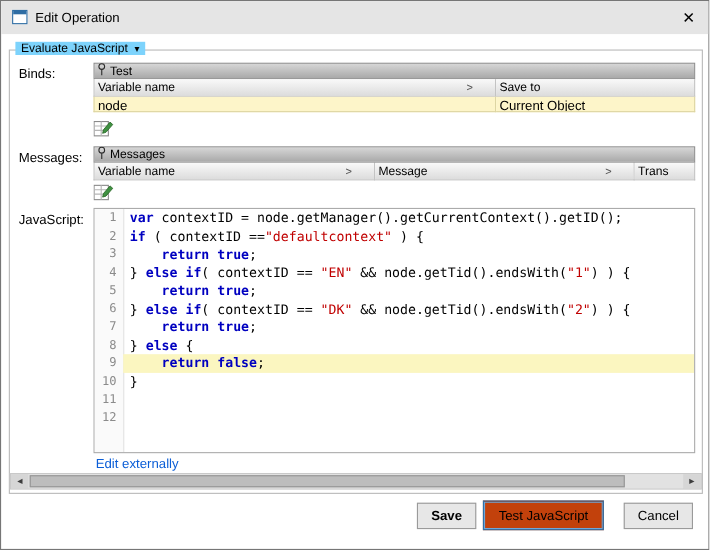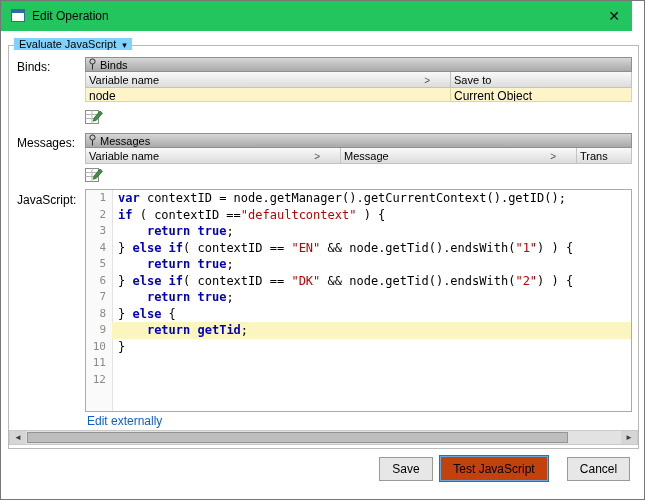--- a/index.html
+++ b/index.html
@@ -3,21 +3,21 @@
 <meta charset="utf-8">
 <style>
   * { margin:0; padding:0; box-sizing:border-box; }
   html,body { background:#ffffff; }
   body { font-family:"Liberation Sans", sans-serif; color:#000; }
 
   .dialog { position:relative; width:645px; height:500px; background:#fff;
             border:1px solid #767676; overflow:hidden; font-size:12px; }
 
   
-  .titlebar { position:absolute; left:0; top:0; right:12px; height:30px; background:#22c55e; }
+  .titlebar { position:absolute; left:0; top:0; right:0; height:30px; background:#e5e5e5; }
   .app-icon { position:absolute; left:10px; top:8px; width:14px; height:13px;
               border:1px solid #2e6da4; background:#fff; }
   .app-icon::before { content:""; position:absolute; left:0; top:0; right:0; height:3px; background:#2e6da4; }
   .win-title { position:absolute; left:31px; top:8px; font-size:12px; }
   .close-btn { position:absolute; right:12px; top:6px; font-size:14px; color:#000; cursor:pointer; line-height:18px; }
 
   
   .groupbox { position:absolute; left:7px; top:44px; width:631px; height:404px;
               border:1px solid #b9b9b9; background:#fff; }
   .group-label { position:absolute; left:13px; top:37px; background:#7dd3fc; padding:0 5px;
@@ -75,21 +75,21 @@
              background:#e2e2e2; border:1px solid #c9c9c9; display:flex; }
   .hscroll .arr { width:16px; text-align:center; font-size:8px; line-height:13px;
                   color:#3d3d3d; background:#d6d6d6; cursor:pointer; }
   .hscroll .track { flex:1; position:relative; background:#e2e2e2; }
   .hscroll .thumb { position:absolute; left:1px; top:1px; bottom:1px; width:91%;
                     background:#bdbdbd; border:1px solid #949494; cursor:grab; }
 
   
   .btn { position:absolute; height:24px; background:#e7e7e7; border:1px solid #9a9a9a;
          font-family:"Liberation Sans", sans-serif; font-size:12px; cursor:pointer; }
-  .btn-save { left:378px; top:456px; width:54px; }
+  .btn-save { left:378px; top:456px; width:54px;font-weight:bold; }
   .btn-test { left:438px; top:454px; width:110px; height:27px;
               border:1px solid #2f6fa7; box-shadow:inset 0 0 0 1px #6ea6d8; background:#c2410c; }
   .btn-cancel { left:566px; top:456px; width:63px; }
 </style>
 </head>
 <body>
 
 <div class="dialog">
 
   <div class="titlebar">
@@ -107,21 +107,21 @@
   <div class="field-label lbl-binds">Binds:</div>
 
   <div class="ptable binds-table">
     <div class="table-title">
       <span>
         <svg width="9" height="12" viewBox="0 0 9 12">
             <circle cx="4.5" cy="3.5" r="2.6" fill="none" stroke="#2b2b2b"></circle>
             <line x1="4.5" y1="6.2" x2="4.5" y2="11.5" stroke="#2b2b2b"></line>
           </svg>
       </span>
-      <span>Binds</span>
+      <span>Test</span>
     </div>
     <div class="cols">
       <div class="col b-col1">
         <span>Variable name</span>
         <span class="chev">&gt;</span>
       </div>
       <div class="col b-col2">
         <span>Save to</span>
       </div>
     </div>
@@ -209,21 +209,21 @@
         <div class="code-line">
           <span class="ln">7</span>
           <span class="code"><span class="t-p">    </span><span class="t-k">return</span><span class="t-p"> </span><span class="t-k">true</span><span class="t-p">;</span></span>
         </div>
         <div class="code-line">
           <span class="ln">8</span>
           <span class="code"><span class="t-p">} </span><span class="t-k">else</span><span class="t-p"> {</span></span>
         </div>
         <div class="code-line hl">
           <span class="ln">9</span>
-          <span class="code"><span class="t-p">    </span><span class="t-k">return</span><span class="t-p"> </span><span class="t-k">getTid</span><span class="t-p">;</span></span>
+          <span class="code"><span class="t-p">    </span><span class="t-k">return</span><span class="t-p"> </span><span class="t-k">false</span><span class="t-p">;</span></span>
         </div>
         <div class="code-line">
           <span class="ln">10</span>
           <span class="code"><span class="t-p">}</span></span>
         </div>
         <div class="code-line">
           <span class="ln">11</span>
           <span class="code"></span>
         </div>
         <div class="code-line">

